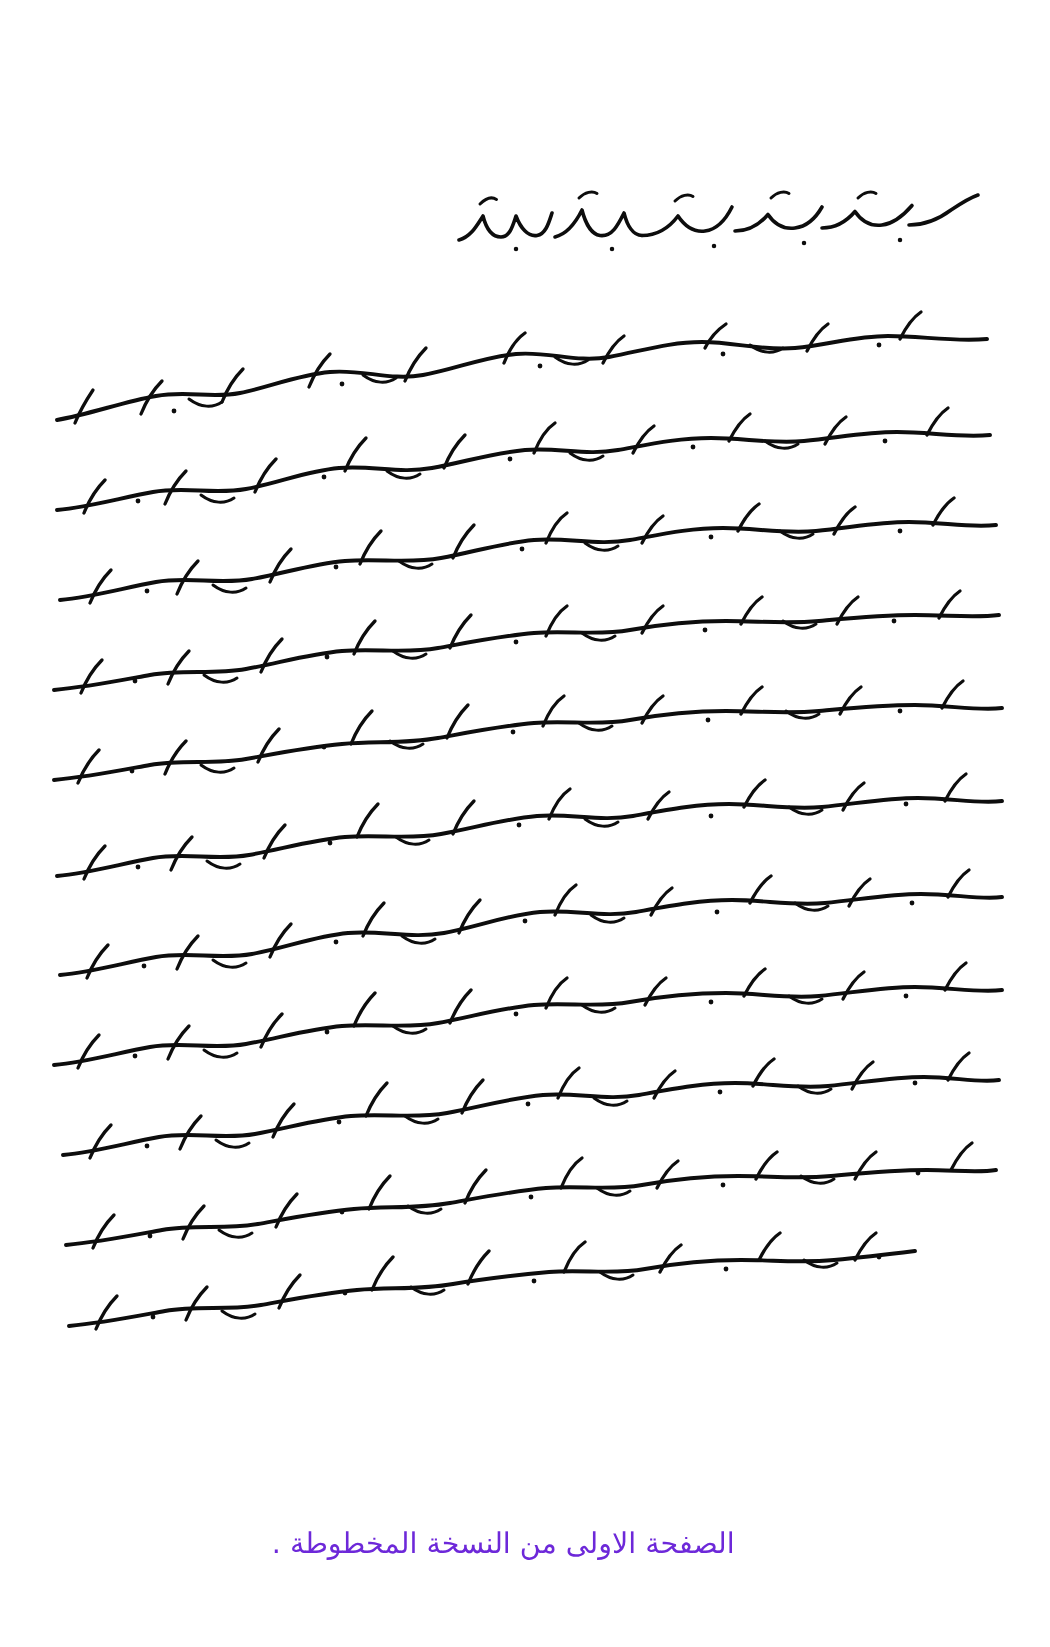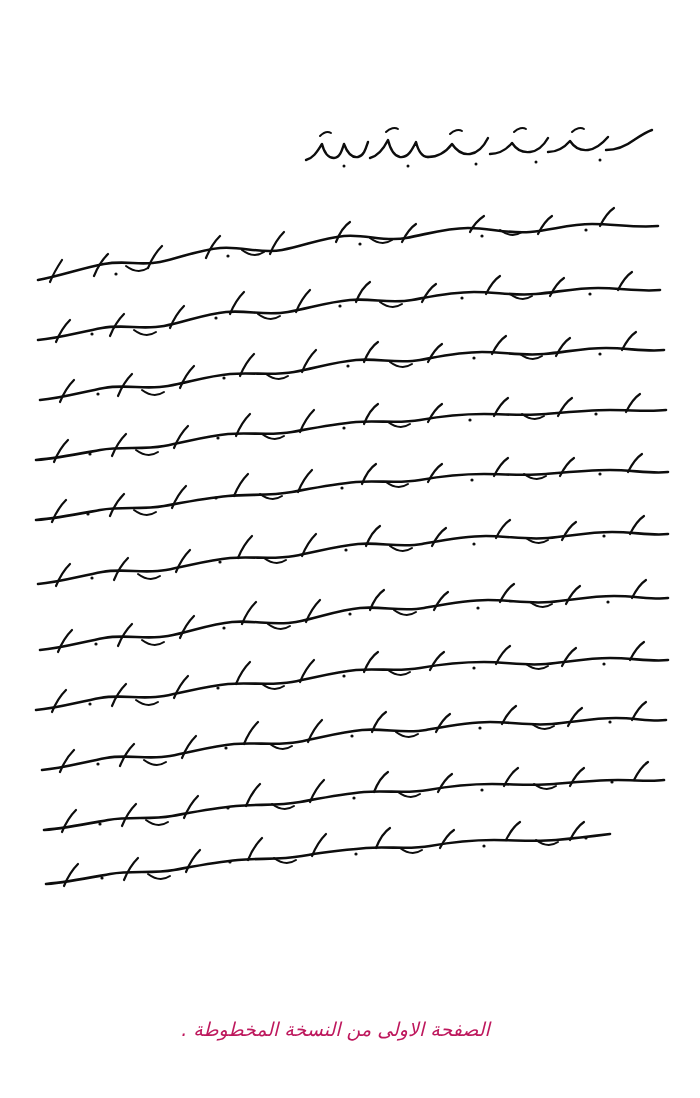--- a/index.html
+++ b/index.html
@@ -82,23 +82,22 @@
   
   .caption {
     position: absolute;
     left: 0;
     top: 1018px;
     width: 671px;
     text-align: center;
     direction: rtl;
     font-family: "DejaVu Sans", sans-serif;
     font-size: 19px;
-    color: #be185d;
+    color: #6d28d9;
     letter-spacing: 0.5px;
-    font-style: italic;
   }
   .caption .cap-inner {
     display: inline-block;
     padding: 0 8px;
   }
 </style>
 </head>
 <body>
 
 <div class="page">

